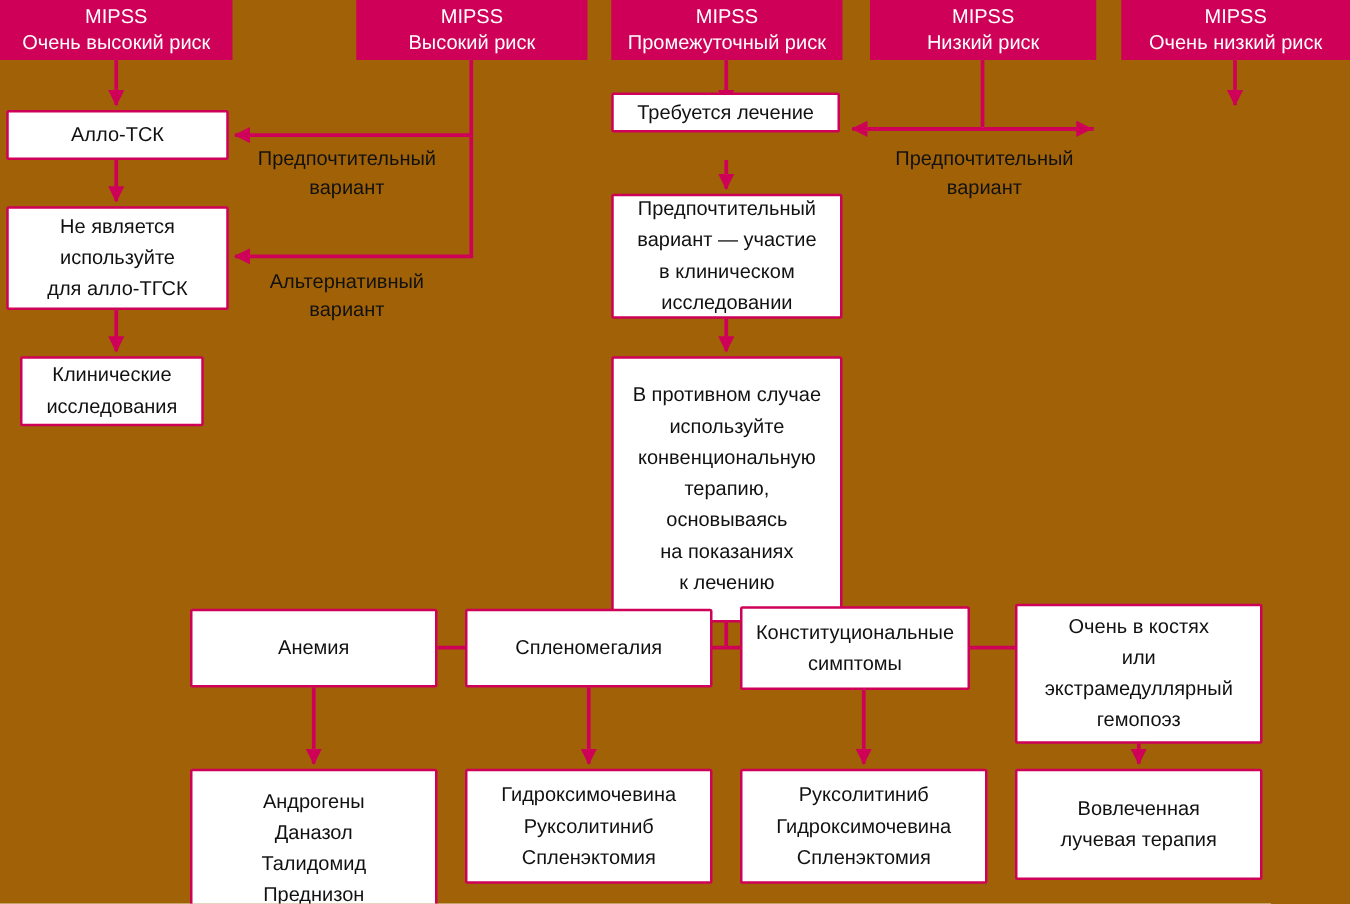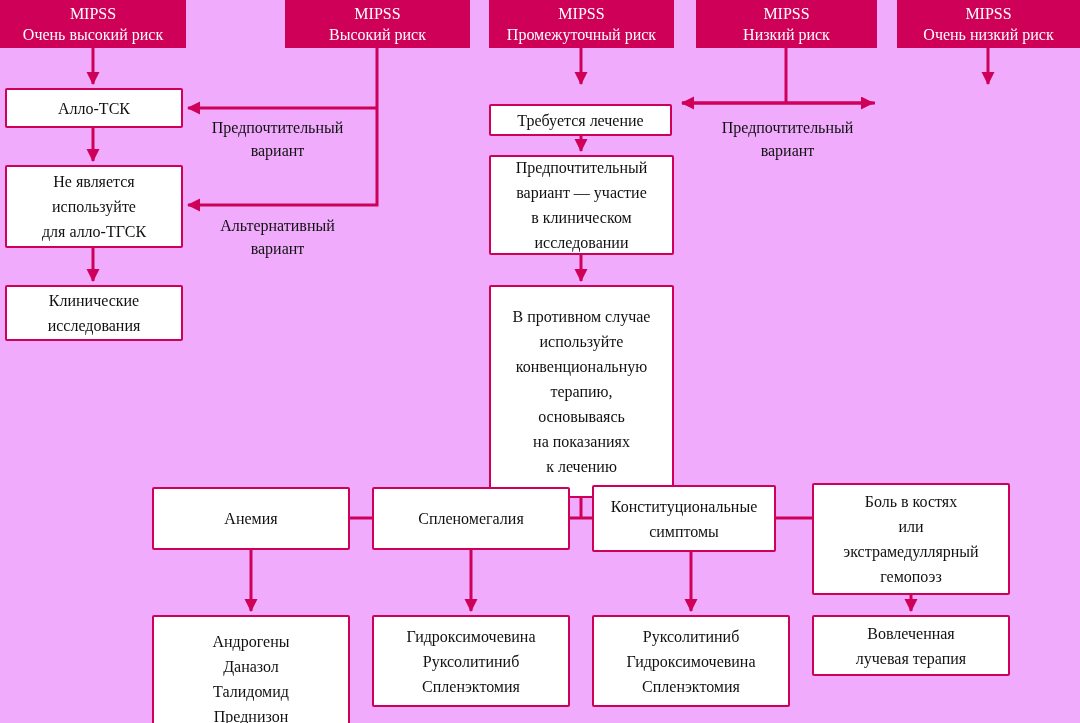--- a/index.html
+++ b/index.html
@@ -4,23 +4,22 @@
 <style>
   :root { --accent: #CE0058; }
   * { margin: 0; padding: 0; box-sizing: border-box; }
   html, body { background: #ffffff; }
   body { font-family: "Liberation Sans", sans-serif; color: #111; }
 
   .canvas {
     position: relative;
     width: 1080px;
     height: 723px;
-    background: #f0abfc;
+    background: #a16207;
     overflow: hidden;
-    font-family: Liberation Serif, serif;
   }
 
   .flow-svg { position: absolute; left: 0; top: 0; z-index: 0; }
   .flow-svg .ln { stroke: var(--accent); stroke-width: 3; fill: none; }
   .flow-svg .ah-path { fill: var(--accent); }
 
   .header {
     position: absolute;
     top: 0;
     height: 48px;
@@ -106,60 +105,60 @@
 Промежуточный риск</div>
   <div class="header" style="left:696px; width:181px">MIPSS
 Низкий риск</div>
   <div class="header" style="left:897px; width:183px">MIPSS
 Очень низкий риск</div>
 
   <div class="box" style="left:5px; top:88px; width:178px; height:40px">Алло-ТСК</div>
   <div class="box" style="left:5px; top:165px; width:178px; height:83px">Не является
 используйте
 для алло-ТГСК</div>
-  <div class="box" style="left:5px; top:285px; width:178px; height:56px">Клинические
+  <div class="box" style="left:16px; top:285px; width:147px; height:56px">Клинические
 исследования</div>
 
   <div class="label" style="left:190px; top:116px; width:175px">Предпочтительный
 вариант</div>
   <div class="label" style="left:190px; top:214px; width:175px">Альтернативный
 вариант</div>
 
-  <div class="box" style="left:489px; top:104px; width:183px; height:28px">Требуется лечение</div>
+  <div class="box" style="left:489px; top:74px; width:183px; height:28px">Требуется лечение</div>
   <div class="box" style="left:489px; top:155px; width:185px; height:100px">Предпочтительный
 вариант — участие
 в клиническом
 исследовании</div>
   <div class="box" style="left:489px; top:285px; width:185px; height:213px">В противном случае
 используйте
 конвенциональную
 терапию,
 основываясь
 на показаниях
 к лечению</div>
 
   <div class="label" style="left:700px; top:116px; width:175px">Предпочтительный
 вариант</div>
 
 
   <div class="box" style="left:152px; top:487px; width:198px; height:63px">Анемия</div>
   <div class="box" style="left:372px; top:487px; width:198px; height:63px">Спленомегалия</div>
   <div class="box" style="left:592px; top:485px; width:184px; height:67px">Конституциональные
 симптомы</div>
-  <div class="box" style="left:812px; top:483px; width:198px; height:112px">Боль в костях
+  <div class="box" style="left:812px; top:483px; width:198px; height:112px">Очень в костях
 или
 экстрамедуллярный
 гемопоэз</div>
 
   <div class="box" style="left:152px; top:615px; width:198px; height:127px">Андрогены
 Даназол
 Талидомид
 Преднизон</div>
   <div class="box" style="left:372px; top:615px; width:198px; height:92px">Гидроксимочевина
 Руксолитиниб
 Спленэктомия</div>
   <div class="box" style="left:592px; top:615px; width:198px; height:92px">Руксолитиниб
 Гидроксимочевина
 Спленэктомия</div>
-  <div class="box" style="left:812px; top:615px; width:198px; height:61px">Вовлеченная
+  <div class="box" style="left:812px; top:615px; width:198px; height:89px">Вовлеченная
 лучевая терапия</div>
 
 </div>
 
 </body></html>

